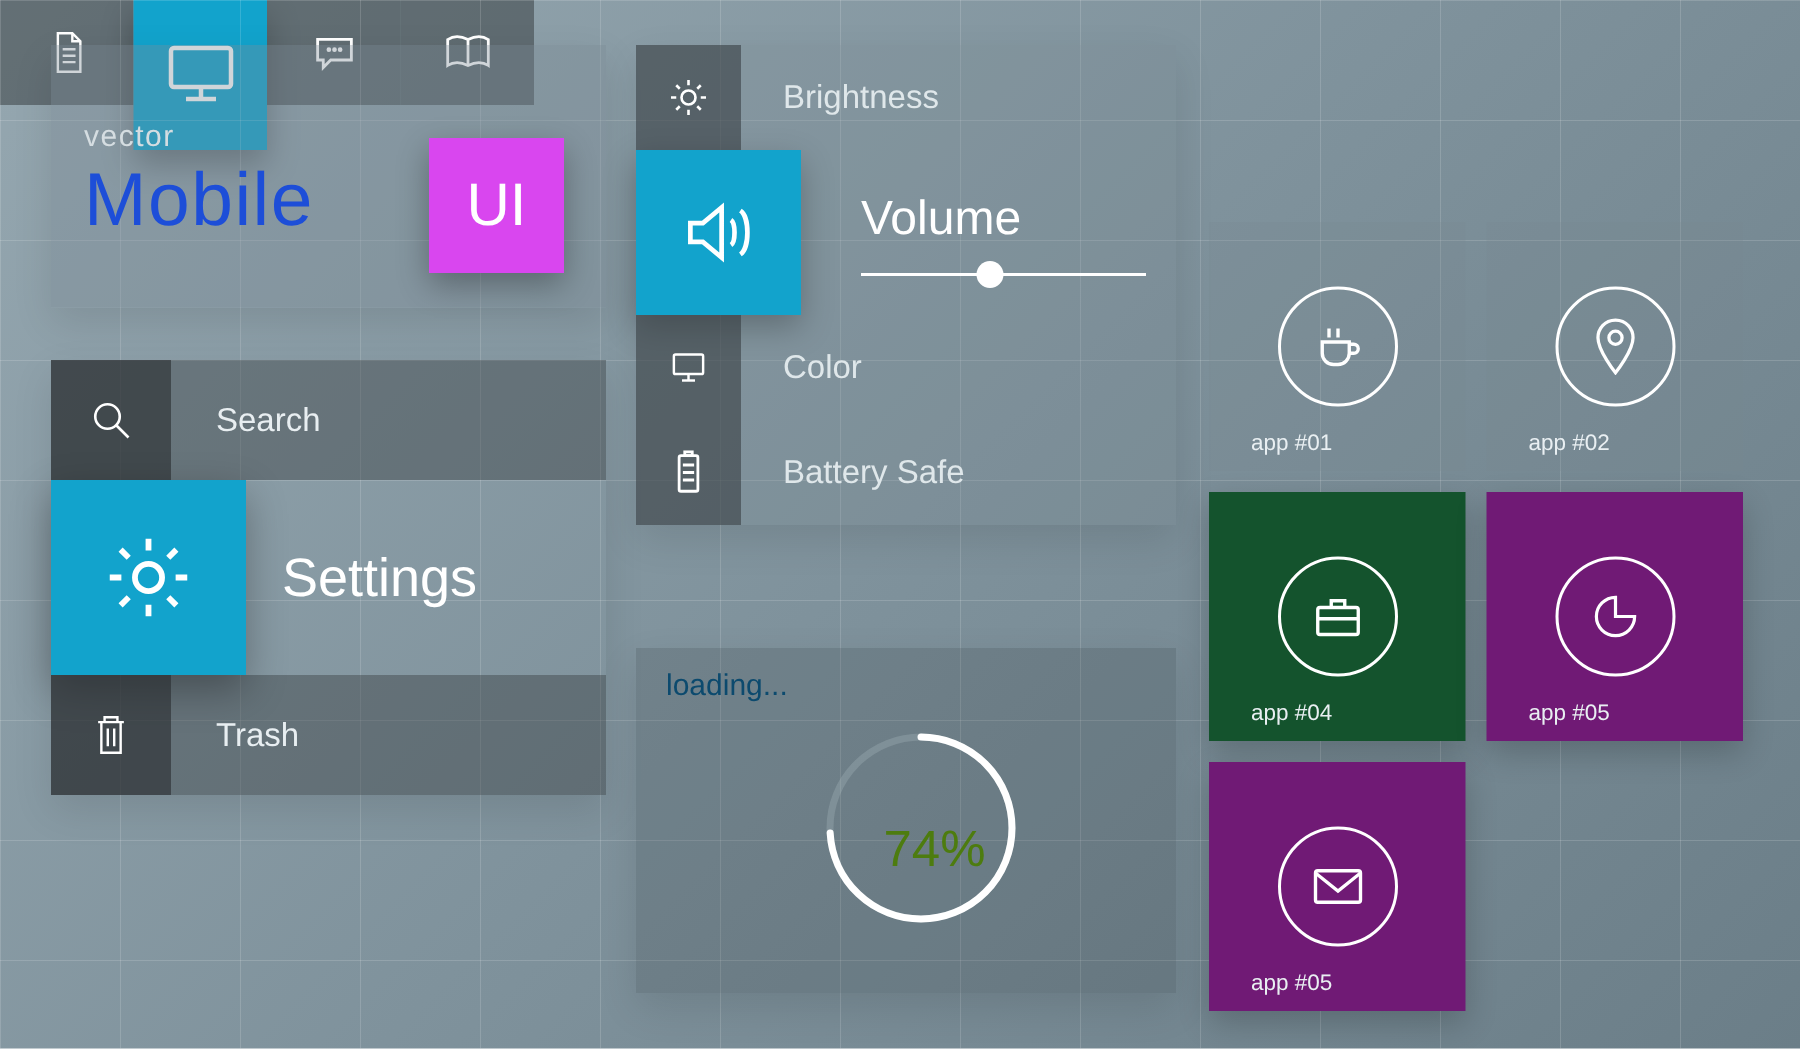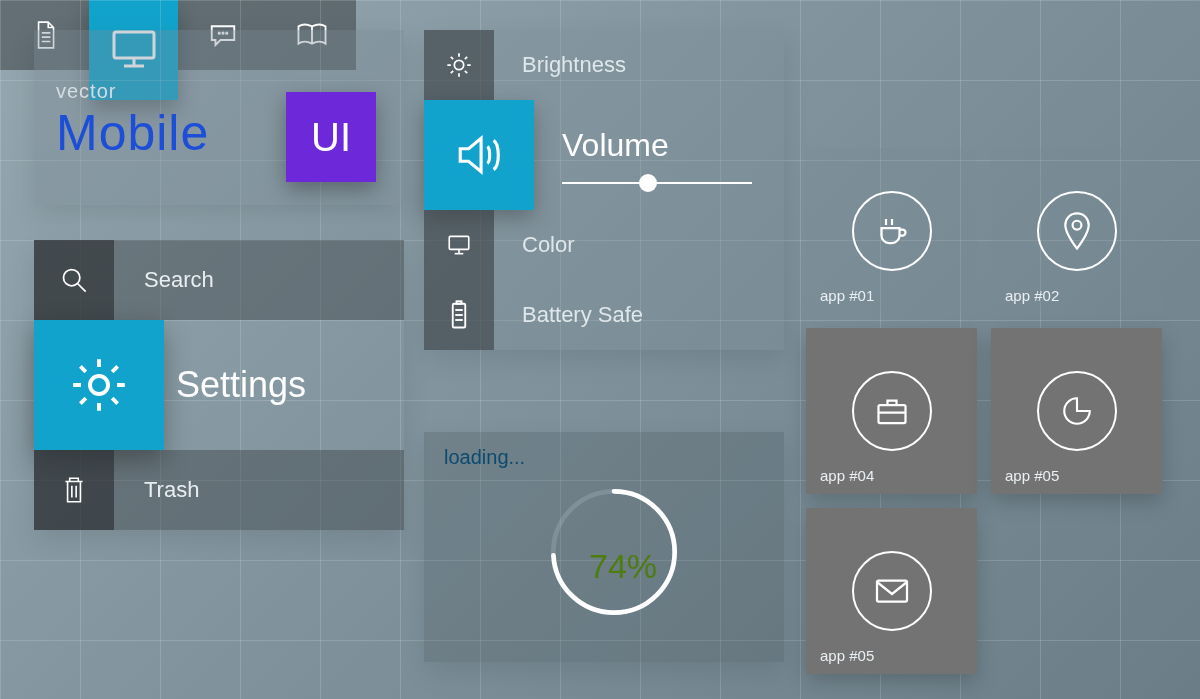--- a/index.html
+++ b/index.html
@@ -19,62 +19,62 @@
       linear-gradient(90deg, rgba(255,255,255,0.15) 1px, transparent 1px);
     background-size: 80px 80px;
     pointer-events:none;
   }
   .panel { position:absolute; box-shadow: 0 10px 25px rgba(0,0,0,0.1); }
 
   
   .title-panel { left:34px; top:30px; width:370px; height:175px; background: rgba(120,135,145,0.35); }
   .title-panel .subtitle { color:#d5dde1; font-size:20px; font-weight:300; position:absolute; left:22px; top:50px; letter-spacing:1px;}
   .title-panel .title { color:#1d4ed8; font-size:50px; font-weight:200; position:absolute; left:22px; top:74px; letter-spacing:1px;}
-  .ui-box { position:absolute; right:28px; top:62px; width:90px; height:90px; background:#6d28d9; display:flex; align-items:center; justify-content:center; color:#fff; font-size:40px; font-weight:200; box-shadow:0 8px 20px rgba(0,0,0,0.3);}
+  .ui-box { position:absolute; right:28px; top:62px; width:90px; height:90px; background:#d946ef; display:flex; align-items:center; justify-content:center; color:#fff; font-size:40px; font-weight:200; box-shadow:0 8px 20px rgba(0,0,0,0.3);}
 
   .nav-panel { left:34px; top:240px; width:370px; }
   .nav-item { height:80px; display:flex; align-items:center; }
   .nav-item.small { height:80px; background: rgba(50,55,58,0.4); }
   .nav-item.big { height:130px; }
   .nav-icon-box { width:80px; height:100%; display:flex; align-items:center; justify-content:center; }
   .nav-item.big .nav-icon-box { width:130px; background:#12a3cc; box-shadow:0 10px 25px rgba(0,0,0,0.3);}
   .nav-item.small .nav-icon-box { background: rgba(40,44,47,0.6); }
   .nav-label { color:#e8eef1; font-size:22px; font-weight:300; margin-left:30px;}
-  .nav-item.big .nav-label { font-size:36px; color:#fff; font-weight:200; margin-left:12px;}
+  .nav-item.big .nav-label { font-size:36px; color:#fff; font-weight:200; margin-left:24px;}
   .icon { stroke:#fff; stroke-width:1.5; fill:none; }
 
   
   .settings-panel { left:424px; top:30px; width:360px; }
   .set-row { height:70px; display:flex; align-items:center; background: rgba(120,135,145,0.25);}
   .set-row.active { height:110px; }
   .set-icon-box { width:70px; height:100%; background:rgba(50,55,58,0.55); display:flex; align-items:center; justify-content:center; }
   .set-row.active .set-icon-box { width:110px; background:#12a3cc; box-shadow:0 8px 20px rgba(0,0,0,0.25);}
   .set-label { color:#dfe7ea; font-size:22px; font-weight:400; margin-left:28px; }
   .set-row.active .set-label { font-size:32px; color:#fff; }
-  .set-row.active .lbl-wrap { display:flex; flex-direction:column; padding-left:28px;}
+  .set-row.active .lbl-wrap { display:flex; flex-direction:column; padding-left:40px;}
   .slider { position:relative; width:190px; height:2px; background:#fff; margin-top:18px;}
   .slider .knob { position:absolute; width:18px; height:18px; border-radius:50%; background:#fff; top:-8px; }
 
   .loading-panel { left:424px; top:432px; width:360px; height:230px; background: rgba(50,60,65,0.2); }
   .loading-text { position:absolute; left:20px; top:14px; color:#0c4a6e; font-size:20px; font-weight:300;}
   .progress-ring { position:absolute; left:120px; top:50px; }
   .progress-text { position:absolute; left:165px; top:115px; color:#4d7c0f; font-size:34px; font-weight:200;}
 
   
   .tabs-panel { left:806px; top:30px; width:356px; height:70px; display:flex; }
   .tab { flex:1; display:flex; align-items:center; justify-content:center; background:rgba(50,55,58,0.5);}
   .tab.active { background:#12a3cc; height:100px; margin-top:0px; box-shadow:0 10px 20px rgba(0,0,0,0.3);}
 
   .apps-grid { position:absolute; left:806px; top:148px; width:356px; display:grid; grid-template-columns:1fr 1fr; gap:14px;}
   .app-tile { height:166px; position:relative; display:flex; align-items:center; justify-content:center; }
   .app-tile.glass2 { background: rgba(120,135,145,0.25); }
-  .app-tile.cyan { background:#737373; box-shadow:0 8px 20px rgba(0,0,0,0.2);}
-  .app-tile.dark { background:#737373; box-shadow:0 8px 20px rgba(0,0,0,0.2);}
+  .app-tile.cyan { background:#14532d; box-shadow:0 8px 20px rgba(0,0,0,0.2);}
+  .app-tile.dark { background:#701a75; box-shadow:0 8px 20px rgba(0,0,0,0.2);}
   .app-circle { width:80px; height:80px; border:2px solid #fff; border-radius:50%; display:flex; align-items:center; justify-content:center;}
-  .app-label { position:absolute; left:14px; bottom:10px; color:#e9eff2; font-size:15px; font-weight:300;}
+  .app-label { position:absolute; left:28px; bottom:10px; color:#e9eff2; font-size:15px; font-weight:300;}
 </style>
 </head>
 <body>
 
 <div class="grid-overlay"></div>
 
 <div class="panel title-panel">
   <div class="subtitle">vector</div>
   <div class="title">Mobile</div>
   <div class="ui-box">UI</div>

